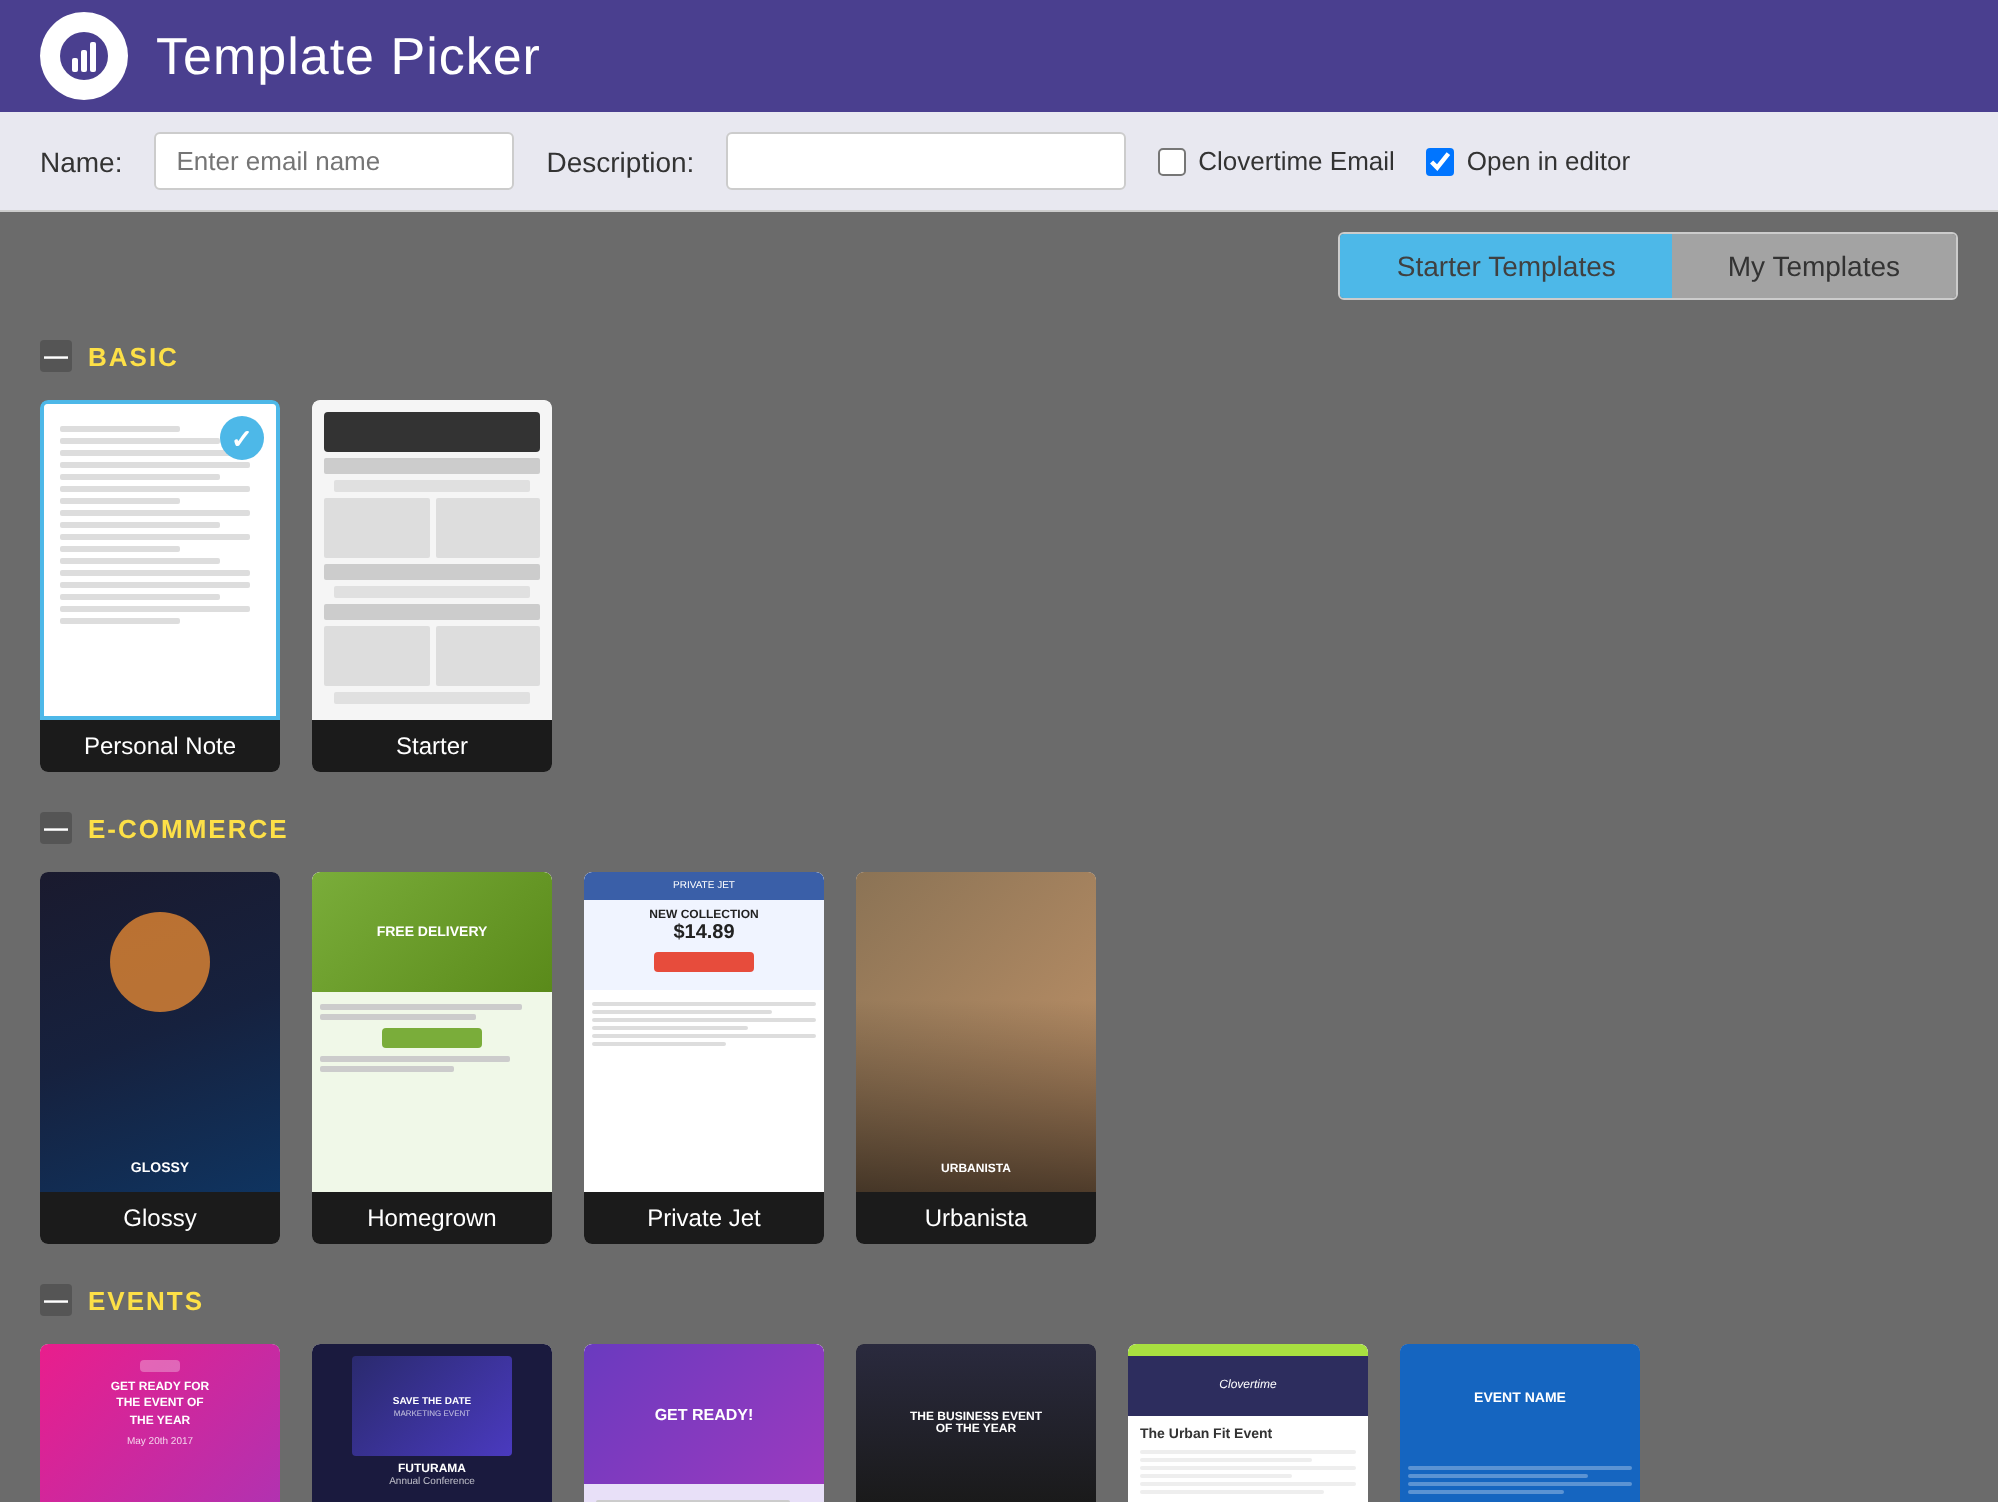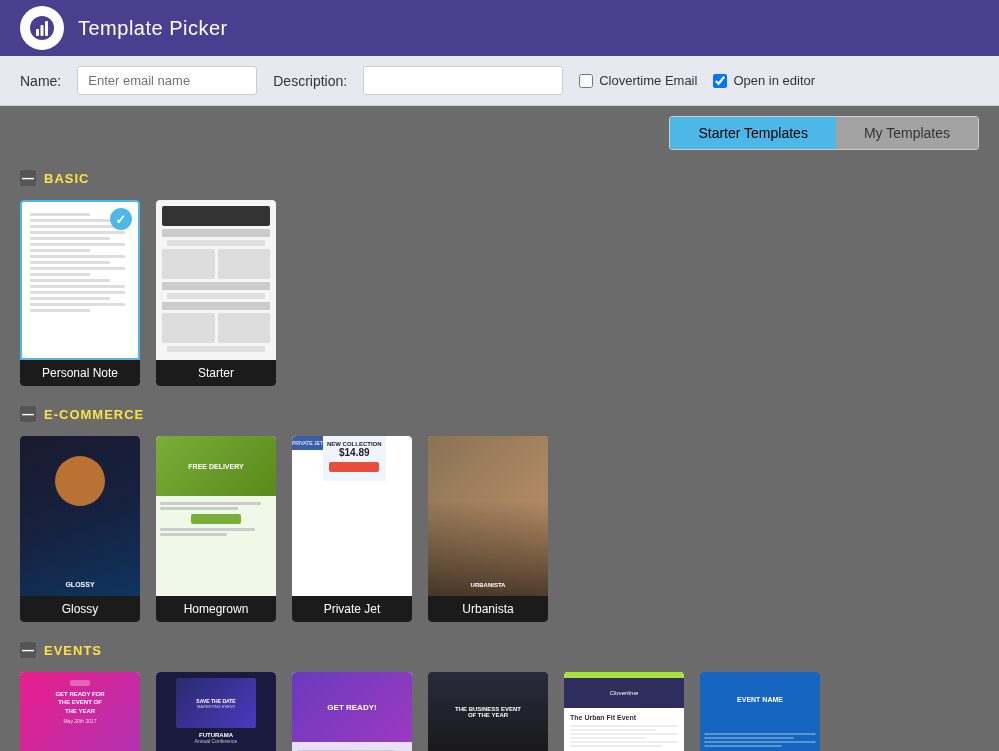--- a/index.html
+++ b/index.html
@@ -20,21 +20,21 @@
       background: white;
       display: flex;
       align-items: center;
       justify-content: center;
       margin-right: 14px;
       flex-shrink: 0;
     }
     .app-logo svg { width: 26px; height: 26px; }
     .app-title {
       color: white;
-      font-size: 20px;
+      font-size: 26px;
       font-weight: 300;
       letter-spacing: 0.5px;
     }
 
     
     .toolbar {
       background: #e8e8f0;
       display: flex;
       align-items: center;
       padding: 10px 20px;
@@ -91,21 +91,21 @@
     .tab-btn {
       padding: 8px 28px;
       font-size: 14px;
       cursor: pointer;
       border: none;
       outline: none;
       font-family: Arial, sans-serif;
     }
     .tab-btn.active {
       background: #4db8e8;
-      color: #000000;
+      color: #404040;
     }
     .tab-btn.inactive {
       background: #a3a3a3;
       color: #333;
     }
 
     
     .content {
       padding: 10px 20px 20px 20px;
     }
@@ -254,21 +254,21 @@
     .img-homegrown .hg-top span { color: white; font-size: 7px; font-weight: bold; text-transform: uppercase; }
     .img-homegrown .hg-body { padding: 4px; }
     .img-homegrown .hg-line { height: 3px; background: #ccc; margin: 2px 0; border-radius: 1px; }
     .img-homegrown .hg-btn { width: 50px; height: 10px; background: #7aad3a; border-radius: 2px; margin: 4px auto; }
 
     
     .img-private-jet {
       height: 160px;
       background: white;
       display: flex;
-      flex-direction: row;
+      flex-direction: column;
       overflow: hidden;
     }
     .img-private-jet .pj-top { height: 14px; background: #3a5fa8; display: flex; align-items: center; justify-content: center; }
     .img-private-jet .pj-top span { color: white; font-size: 5px; }
     .img-private-jet .pj-banner { height: 45px; background: #f0f4ff; display: flex; flex-direction: column; align-items: center; justify-content: center; padding: 4px; }
     .img-private-jet .pj-banner .pj-title { font-size: 6px; font-weight: bold; color: #222; }
     .img-private-jet .pj-banner .pj-price { font-size: 10px; font-weight: bold; color: #222; }
     .img-private-jet .pj-btn { width: 50px; height: 10px; background: #e74c3c; border-radius: 2px; margin: 4px auto; }
     .img-private-jet .pj-body { padding: 4px; }
     .img-private-jet .pj-line { height: 2px; background: #ddd; margin: 2px 0; border-radius: 1px; }

